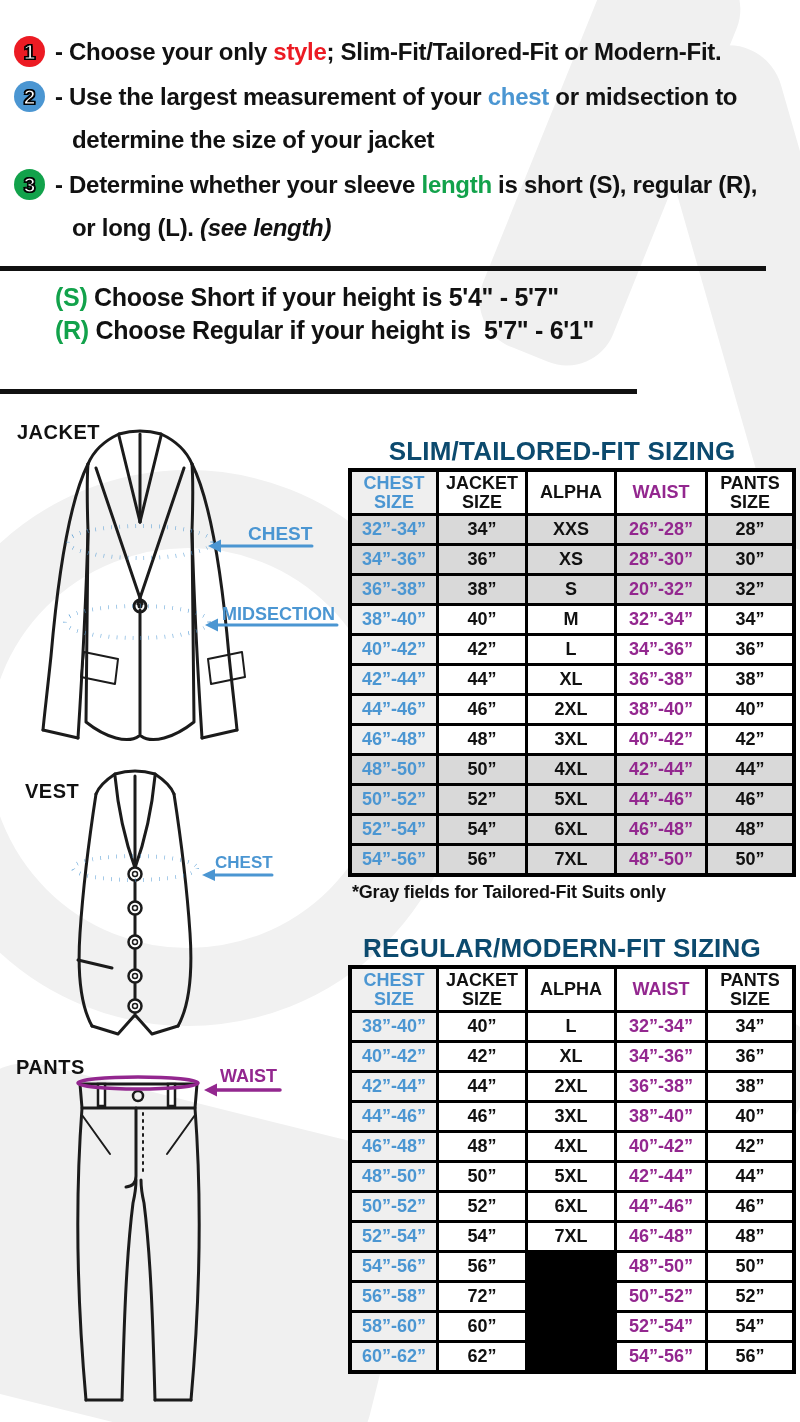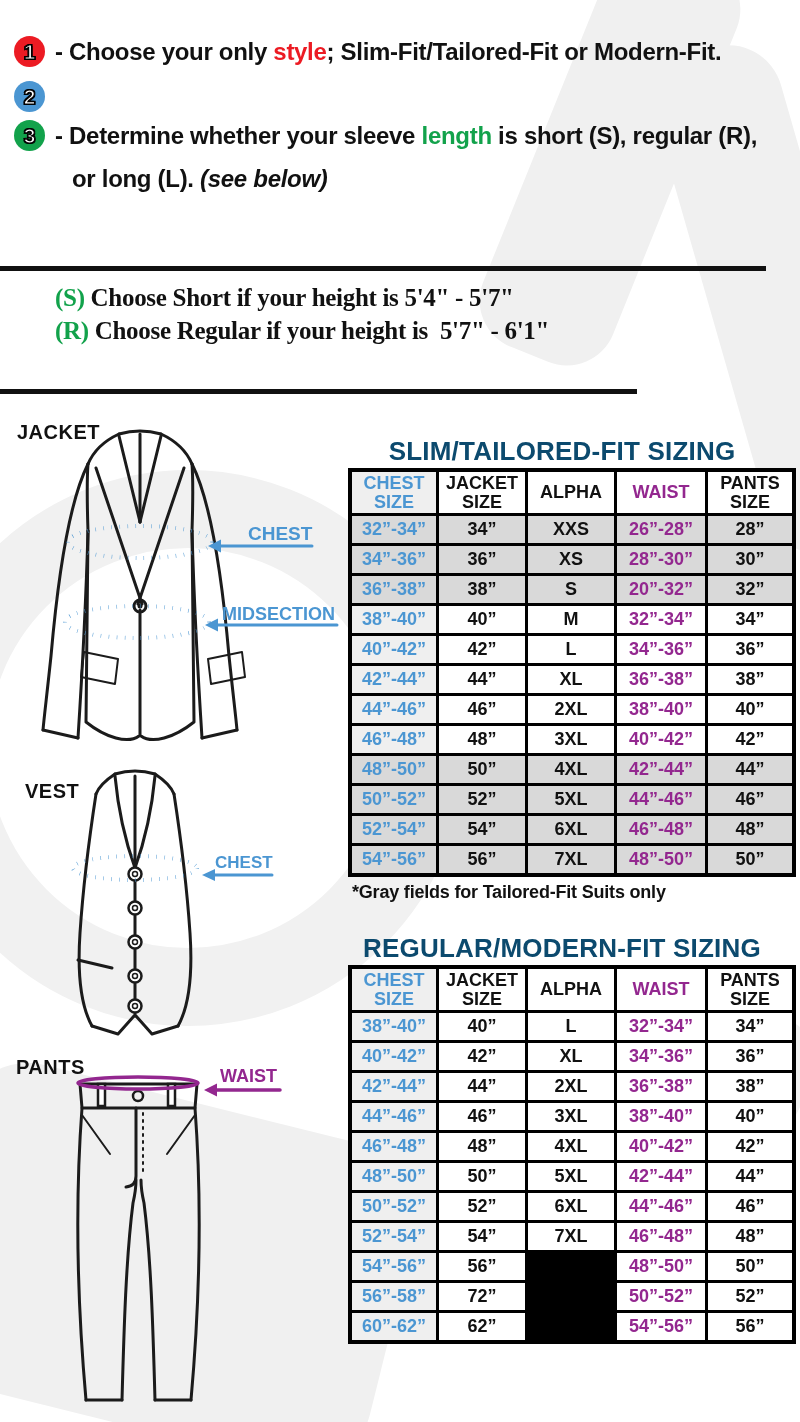--- a/index.html
+++ b/index.html
@@ -17,21 +17,21 @@
          -webkit-text-stroke:1.2px #000;
          text-shadow:1px 1px 0 #000,-1px 1px 0 #000,1px -1px 0 #000,-1px -1px 0 #000;}
   .badge-red{background:#ec1b23;} .badge-blue{background:#4b96d2;} .badge-green{background:#12a24b;}
   .step-text{font-size:24px;font-weight:bold;line-height:43px;letter-spacing:-0.3px;}
   .step-text .wrap{padding-left:17px;}
   .hl-red{color:#ec1b23;} .hl-blue{color:#4b96d2;} .hl-green{color:#12a24b;}
   .it{font-style:italic;}
   
   .rule{background:#111;height:5px;}
   
-  .hguide{left:55px;top:281px;font-size:25px;font-weight:bold;line-height:33px;letter-spacing:-0.3px;font-family:Liberation Serif, serif;}
+  .hguide{left:55px;top:281px;font-size:25px;font-weight:bold;line-height:33px;letter-spacing:-0.3px;}
   .hcode{color:#12a24b;}
   
   .glabel{font-size:20px;font-weight:800;letter-spacing:0.5px;color:#111;}
   
   .ttitle{width:428px;text-align:center;font-size:26px;font-weight:800;color:#0c4a6e;letter-spacing:0.2px;}
   table{border-collapse:collapse;width:428px;table-layout:fixed;border:4px solid #000;background:#fff;}
   th,td{border:3px solid #000;text-align:center;font-weight:bold;padding:0;
         font-family:"Liberation Sans",sans-serif;}
   th{height:41px;font-size:18px;line-height:19px;background:#fff;}
   td{height:27px;font-size:18px;}
@@ -62,25 +62,28 @@
 
   <div class="layer steps">
     <div class="step">
       <div class="badge badge-red">1</div>
       <div class="step-text"><span>- Choose your only </span><span class="hl-red">style</span><span>; Slim-Fit/Tailored-Fit or Modern-Fit.</span>
         
       </div>
     </div>
     <div class="step">
       <div class="badge badge-blue">2</div>
+      <div class="step-text"><span>- Use the largest measurement of your </span><span class="hl-blue">chest</span><span> or midsection to</span>
+        <div class="wrap"><span>determine the size of your jacket</span><span class="it"></span></div>
+      </div>
     </div>
     <div class="step">
       <div class="badge badge-green">3</div>
       <div class="step-text"><span>- Determine whether your sleeve </span><span class="hl-green">length</span><span> is short (S), regular (R),</span>
-        <div class="wrap"><span>or long (L). </span><span class="it">(see below)</span></div>
+        <div class="wrap"><span>or long (L). </span><span class="it">(see length)</span></div>
       </div>
     </div>
   </div>
 
   <div class="layer rule" style="left:0;top:266px;width:766px;"></div>
 
   <div class="layer hguide">
     <div><span class="hcode">(S)</span><span> Choose Short if your height is 5'4" - 5'7"</span></div>
     <div><span class="hcode">(R)</span><span> Choose Regular if your height is&nbsp; 5'7" - 6'1"</span></div>
   </div>
@@ -378,20 +381,27 @@
             <td class="c4">50”</td>
           </tr>
           <tr>
             <td class="c0 tint">56”-58”</td>
             <td class="c1">72”</td>
             <td class="c2 black"></td>
             <td class="c3">50”-52”</td>
             <td class="c4">52”</td>
           </tr>
           <tr>
+            <td class="c0 tint">58”-60”</td>
+            <td class="c1">60”</td>
+            <td class="c2 black"></td>
+            <td class="c3">52”-54”</td>
+            <td class="c4">54”</td>
+          </tr>
+          <tr>
             <td class="c0 tint">60”-62”</td>
             <td class="c1">62”</td>
             <td class="c2 black"></td>
             <td class="c3">54”-56”</td>
             <td class="c4">56”</td>
           </tr>
         </tbody>
       </table>
     </div>
 

